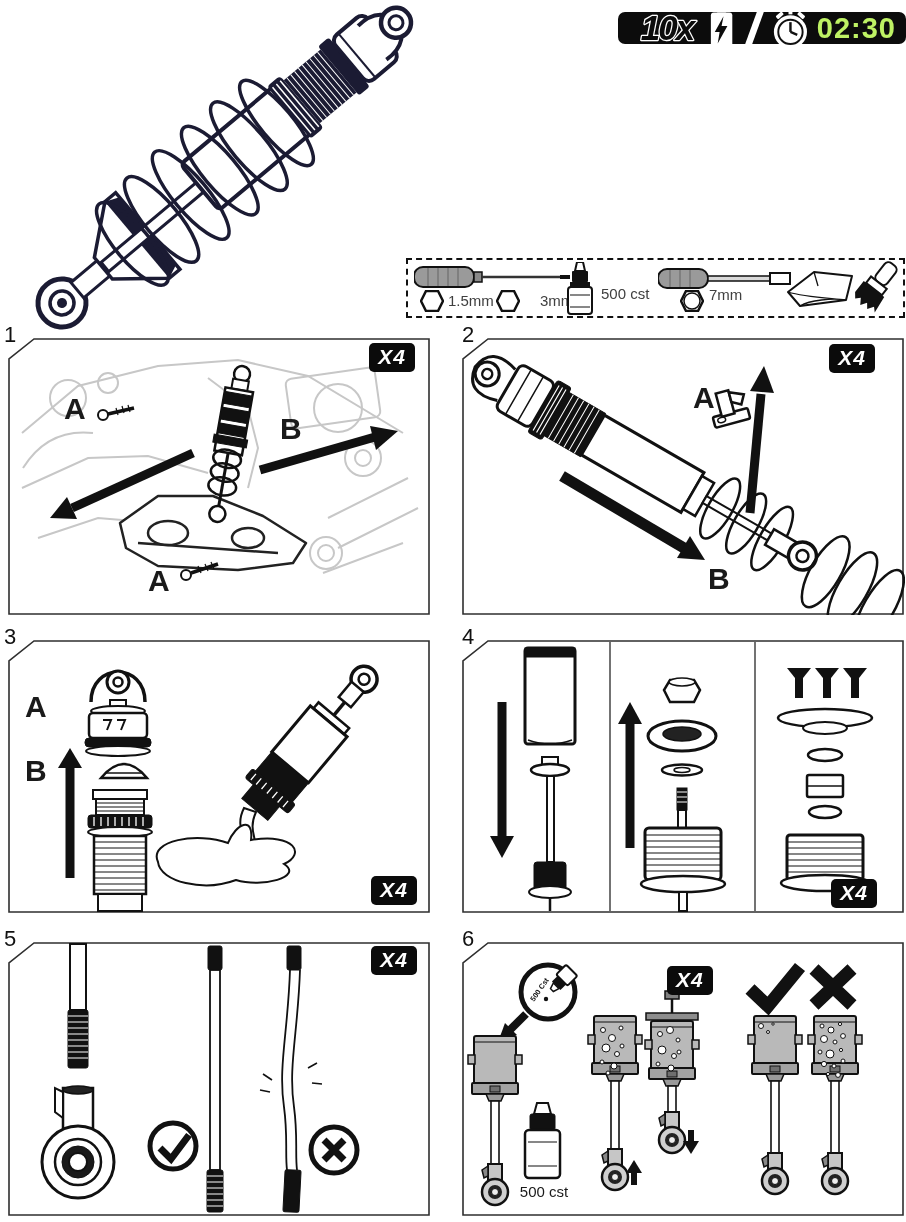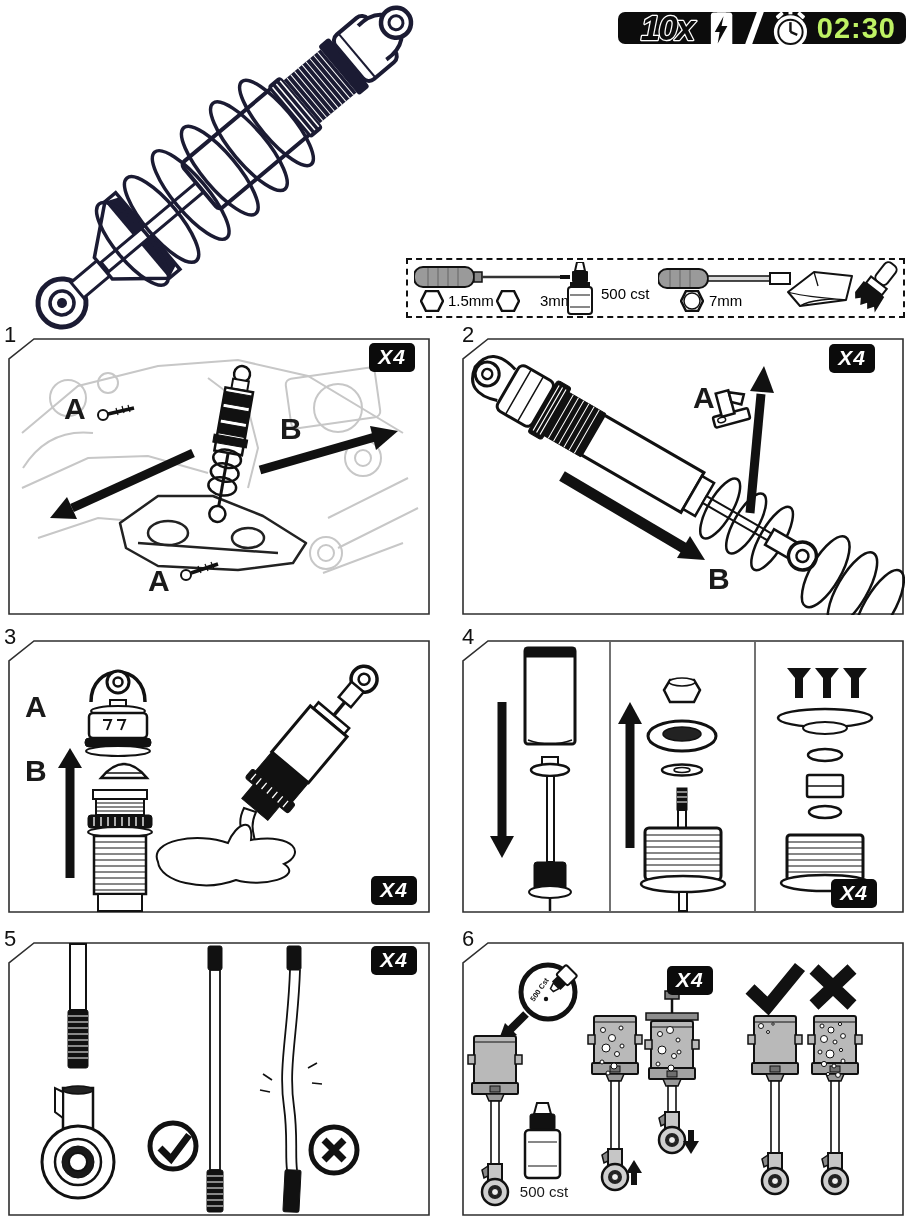--- a/index.html
+++ b/index.html
@@ -3,21 +3,21 @@
 <meta charset="utf-8">
 <style>
   html,body{margin:0;padding:0;background:#fff;}
   .page{position:relative;width:906px;height:1222px;background:#fff;overflow:hidden;
         font-family:"Liberation Sans",sans-serif;color:#111;}
   .abs{position:absolute;}
   .stepnum{font-size:22px;color:#111;line-height:1;}
   .biglabel{font-size:30px;font-weight:900;color:#1a1a1a;line-height:1;letter-spacing:0;}
   .x4{position:absolute;background:#0b0b0b;color:#fff;font-style:italic;font-weight:900;
       font-size:21px;line-height:1;padding:3px 9px 5px;border-radius:5px;letter-spacing:1px;}
-  .toollabel{font-size:15px;color:#000000;line-height:1;}
+  .toollabel{font-size:15px;color:#404040;line-height:1;}
   .panel{position:absolute;}
   .panel>svg{position:absolute;left:0;top:0;}
   .support-banner-text{position:absolute;font-weight:800;color:#111;line-height:1;white-space:nowrap;}
   .statbadge{position:absolute;background:#0c0c0c;border-radius:7px;display:flex;
              align-items:center;padding:0 10px;}
   .timer-text{color:#bef264;font-weight:800;font-size:29px;letter-spacing:1px;line-height:1;}
   .slash{width:7px;height:34px;background:#fff;transform:skewX(-20deg);margin:0 12px 0 14px;}
   .toolsbox{position:absolute;border:2px dashed #111;background:#fff;}
   .oillabel{font-size:15px;color:#1a1a1a;text-align:center;line-height:1;}
 </style>
@@ -110,21 +110,21 @@
     <svg class="abs" style="left:250px;top:6px" width="138" height="26" viewBox="0 0 138 26">
       <rect x="0" y="3" width="50" height="19" rx="9" fill="#9a9a9a" stroke="#111" stroke-width="2"></rect>
       <path d="M12 4 v17 M22 4 v17 M32 4 v17" stroke="#777" stroke-width="1.5"></path>
       <rect x="50" y="10" width="62" height="5" fill="#d9d9d9" stroke="#111" stroke-width="1.5"></rect>
       <rect x="112" y="7" width="20" height="11" fill="#fff" stroke="#111" stroke-width="2"></rect>
     </svg>
     <svg class="abs" style="left:272px;top:30px" width="24" height="22" viewBox="0 0 24 22">
       <polygon points="6,1 18,1 23,11 18,21 6,21 1,11" fill="#fff" stroke="#111" stroke-width="2.5"></polygon>
       <circle cx="12" cy="11" r="8" fill="none" stroke="#111" stroke-width="1.5"></circle>
     </svg>
-    <div class="abs toollabel" style="left:301px;top:33px">7mm</div>
+    <div class="abs toollabel" style="left:301px;top:27px">7mm</div>
     <svg class="abs" style="left:372px;top:6px" width="78" height="46" viewBox="0 0 78 46">
       <polygon points="8,26 34,6 72,10 66,34 20,40" fill="#fff" stroke="#111" stroke-width="2" stroke-linejoin="round"></polygon>
       <path d="M8 26 C 24 31 48 32 66 34 M34 6 L 38 20 M20 40 C 30 34 52 32 66 34" fill="none" stroke="#111" stroke-width="1.3"></path>
     </svg>
     <svg class="abs" style="left:442px;top:1px" width="52" height="54" viewBox="0 0 52 54">
       <g transform="rotate(38 26 27)">
         <rect x="18" y="-2" width="14" height="23" rx="5" fill="#fff" stroke="#111" stroke-width="2"></rect>
         <rect x="15" y="21" width="20" height="8" fill="#fff" stroke="#111" stroke-width="2"></rect>
         <polygon points="12,29 38,29 40,47 36,43 32,49 28,44 24,50 20,44 16,48 12,43" fill="#111"></polygon>
       </g>

